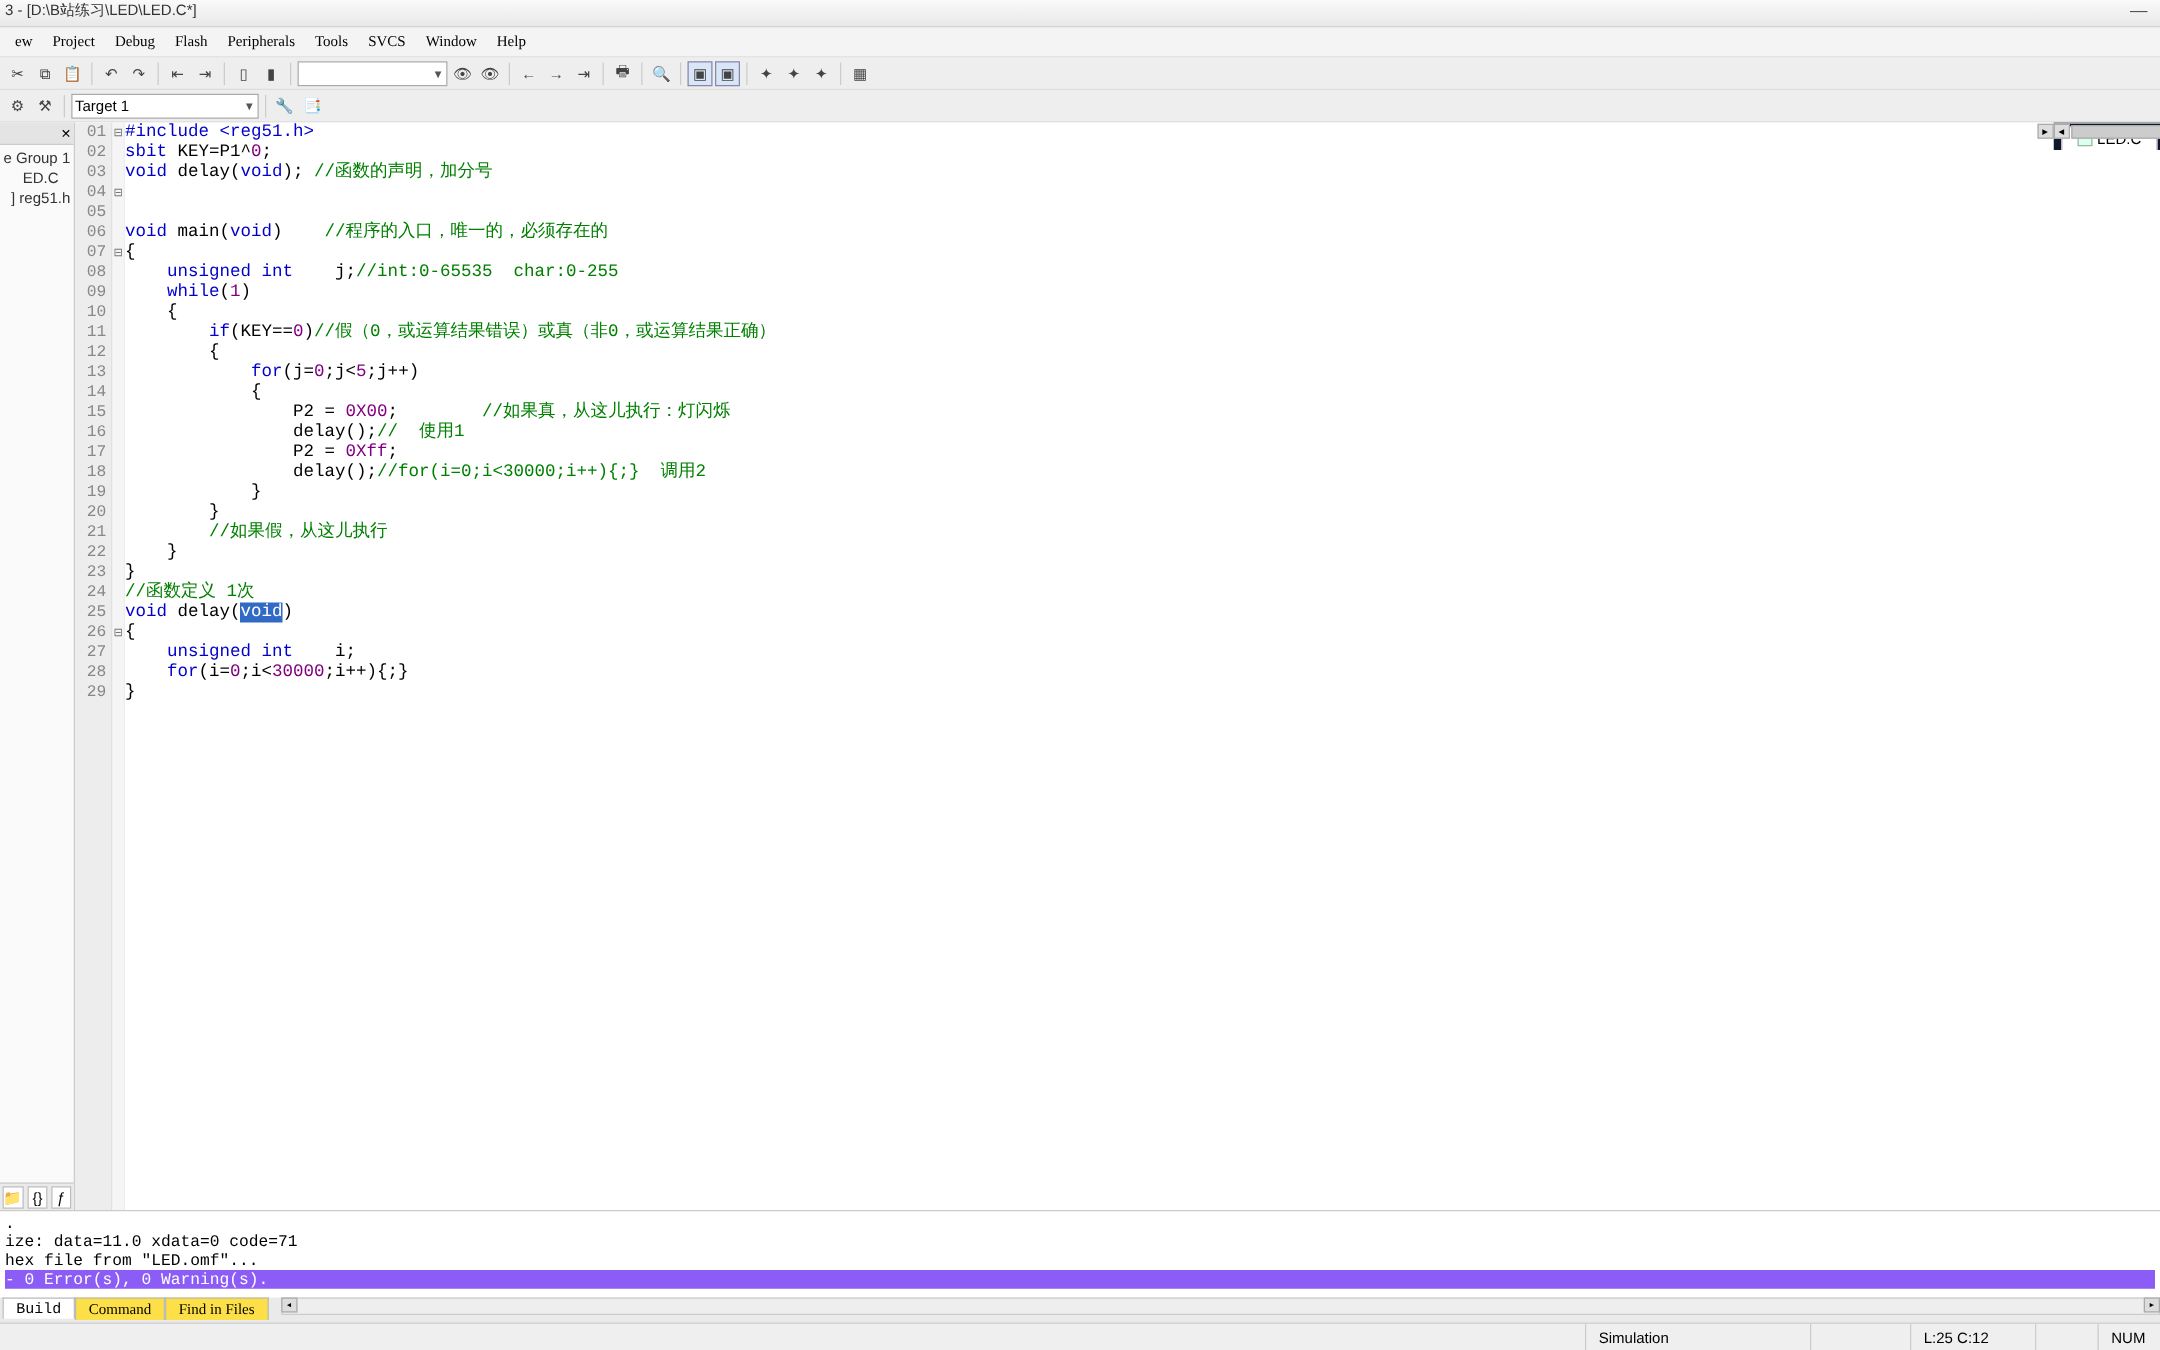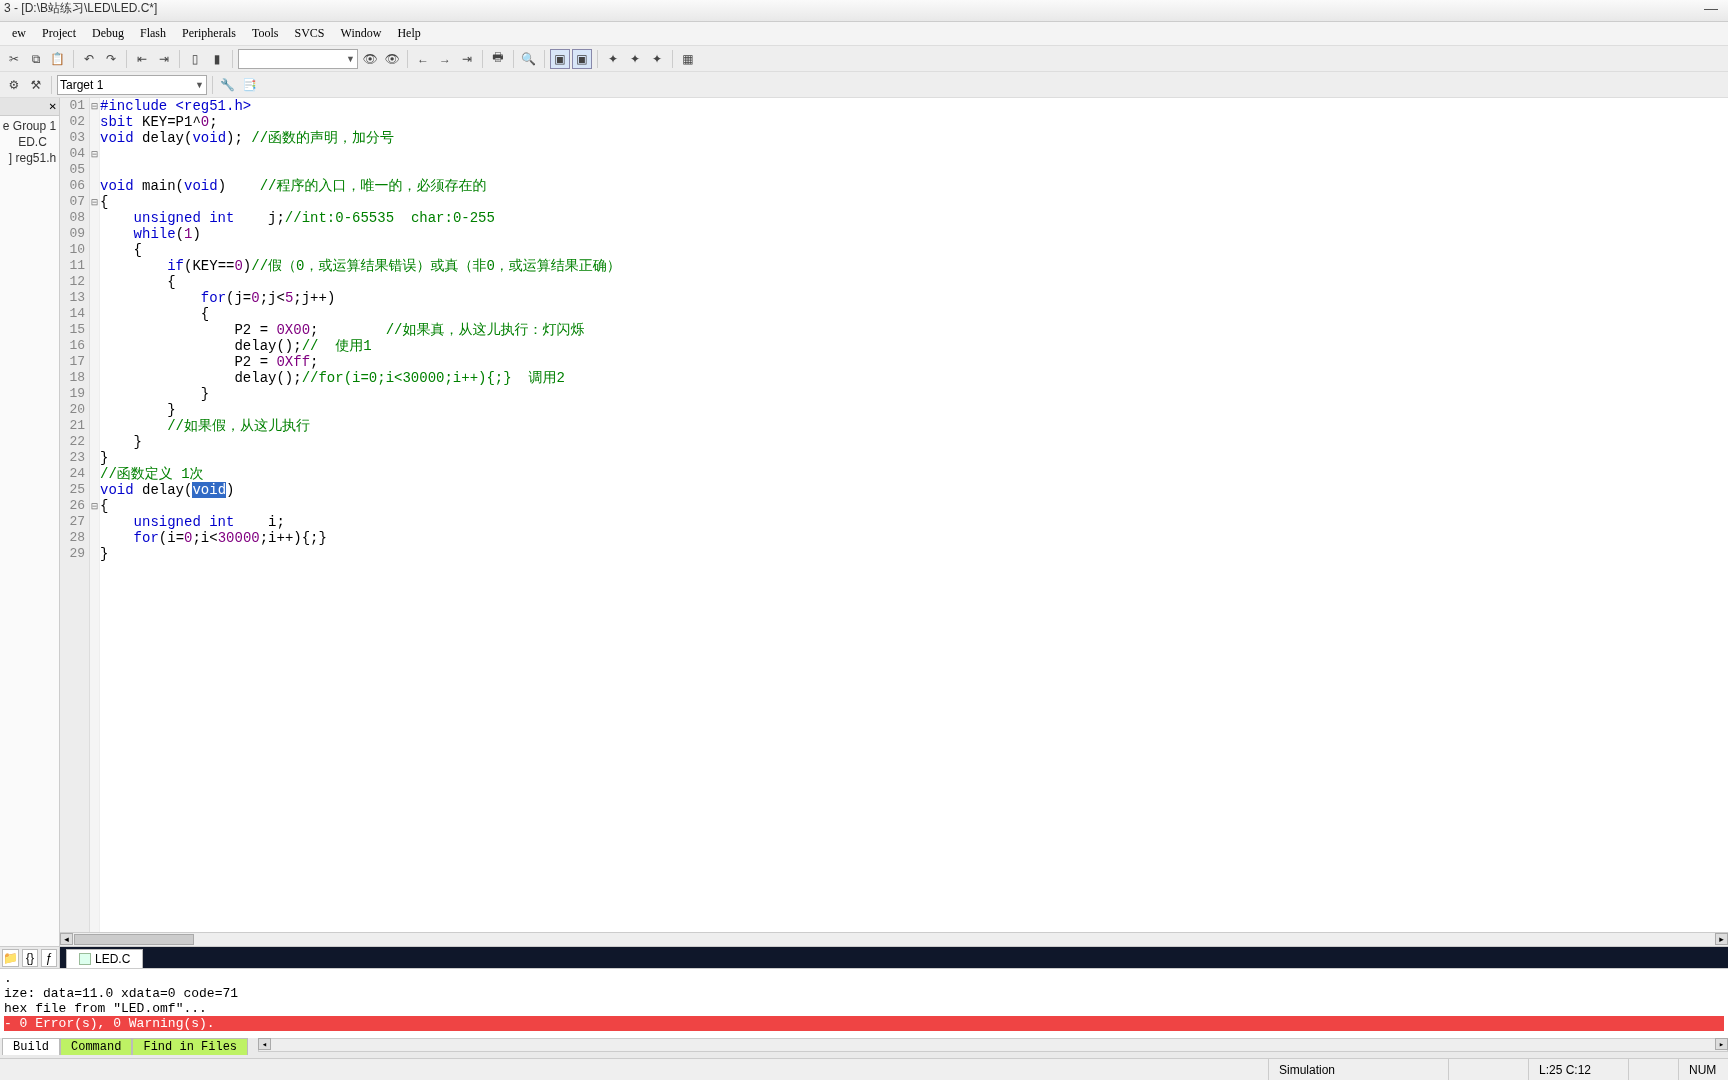--- a/index.html
+++ b/index.html
@@ -75,21 +75,21 @@
 .tree-item { white-space: nowrap; padding: 1px 0; text-align: center;}
 .lefttabs {
   height: 22px; background:#eaeaea; display:flex; align-items:center;
   border-top:1px solid #ccc; gap:3px; padding:0 2px;
 }
 .lefttabs .lt { width:20px; height:18px; border:1px solid #bbb; background:#fff; display:flex;align-items:center;justify-content:center;}
 
 .editorarea {
   flex: 1;
   display: flex;
-  flex-direction: column;
+  flex-direction: row;
   min-width: 0;
   background: #fff;
 }
 .gutter {
   width: 30px; background:#ededed; border-right:1px solid #ddd;
   font-family: "Courier New", monospace; font-size: 13px;
 }
 .gutter .ln { text-align: right; padding-right: 4px; color:#888; height:16px; line-height:16px;}
 .fold {
   width: 10px; background:#f5f5f5; border-right:1px solid #eee;
@@ -126,29 +126,29 @@
 
 .output {
   background: #fff;
   border-top: 1px solid #ccc;
   font-family: "Courier New", monospace;
   font-size: 13px;
   height: 90px;
   display:flex; flex-direction:column;
 }
 .output .lines { flex:1; padding: 2px 4px; overflow:hidden;}
-.output .hl { background:#ef4444; color:#fff; display:inline-block; width:100%;}
+.output .hl { background:#8b5cf6; color:#fff; display:inline-block; width:100%;}
 .output-tabs {
   height: 20px; background:#eaeaea; display:flex; align-items:flex-start; padding-left:2px;
 }
 .otab {
   border:1px solid #bbb; border-bottom:none; background:#fff;
   padding: 1px 10px; font-size:12px; margin-right:0;
 }
-.otab.inactive{background:#bef264;}
+.otab.inactive{background:#fde047;font-family:Liberation Serif, serif;}
 .ohscroll{flex:1; position:relative; height:14px; margin-left:10px; border:1px solid #ccc; background:#eee;}
 .ohscroll .larr,.ohscroll .rarr{position:absolute;width:13px;height:100%;background:#ddd;border:1px solid #aaa;text-align:center;font-size:9px;top:-1px;}
 .ohscroll .larr{left:-1px} .ohscroll .rarr{right:-1px}
 
 .statusbar {
   height: 22px; background:#efefef; border-top:1px solid #ccc;
   display:flex; align-items:center; font-size:12px;
 }
 .statusbar .cell { border-left:1px solid #ccc; padding:0 10px; height:100%; display:flex; align-items:center;}
 .statusbar .flex{flex:1;}

